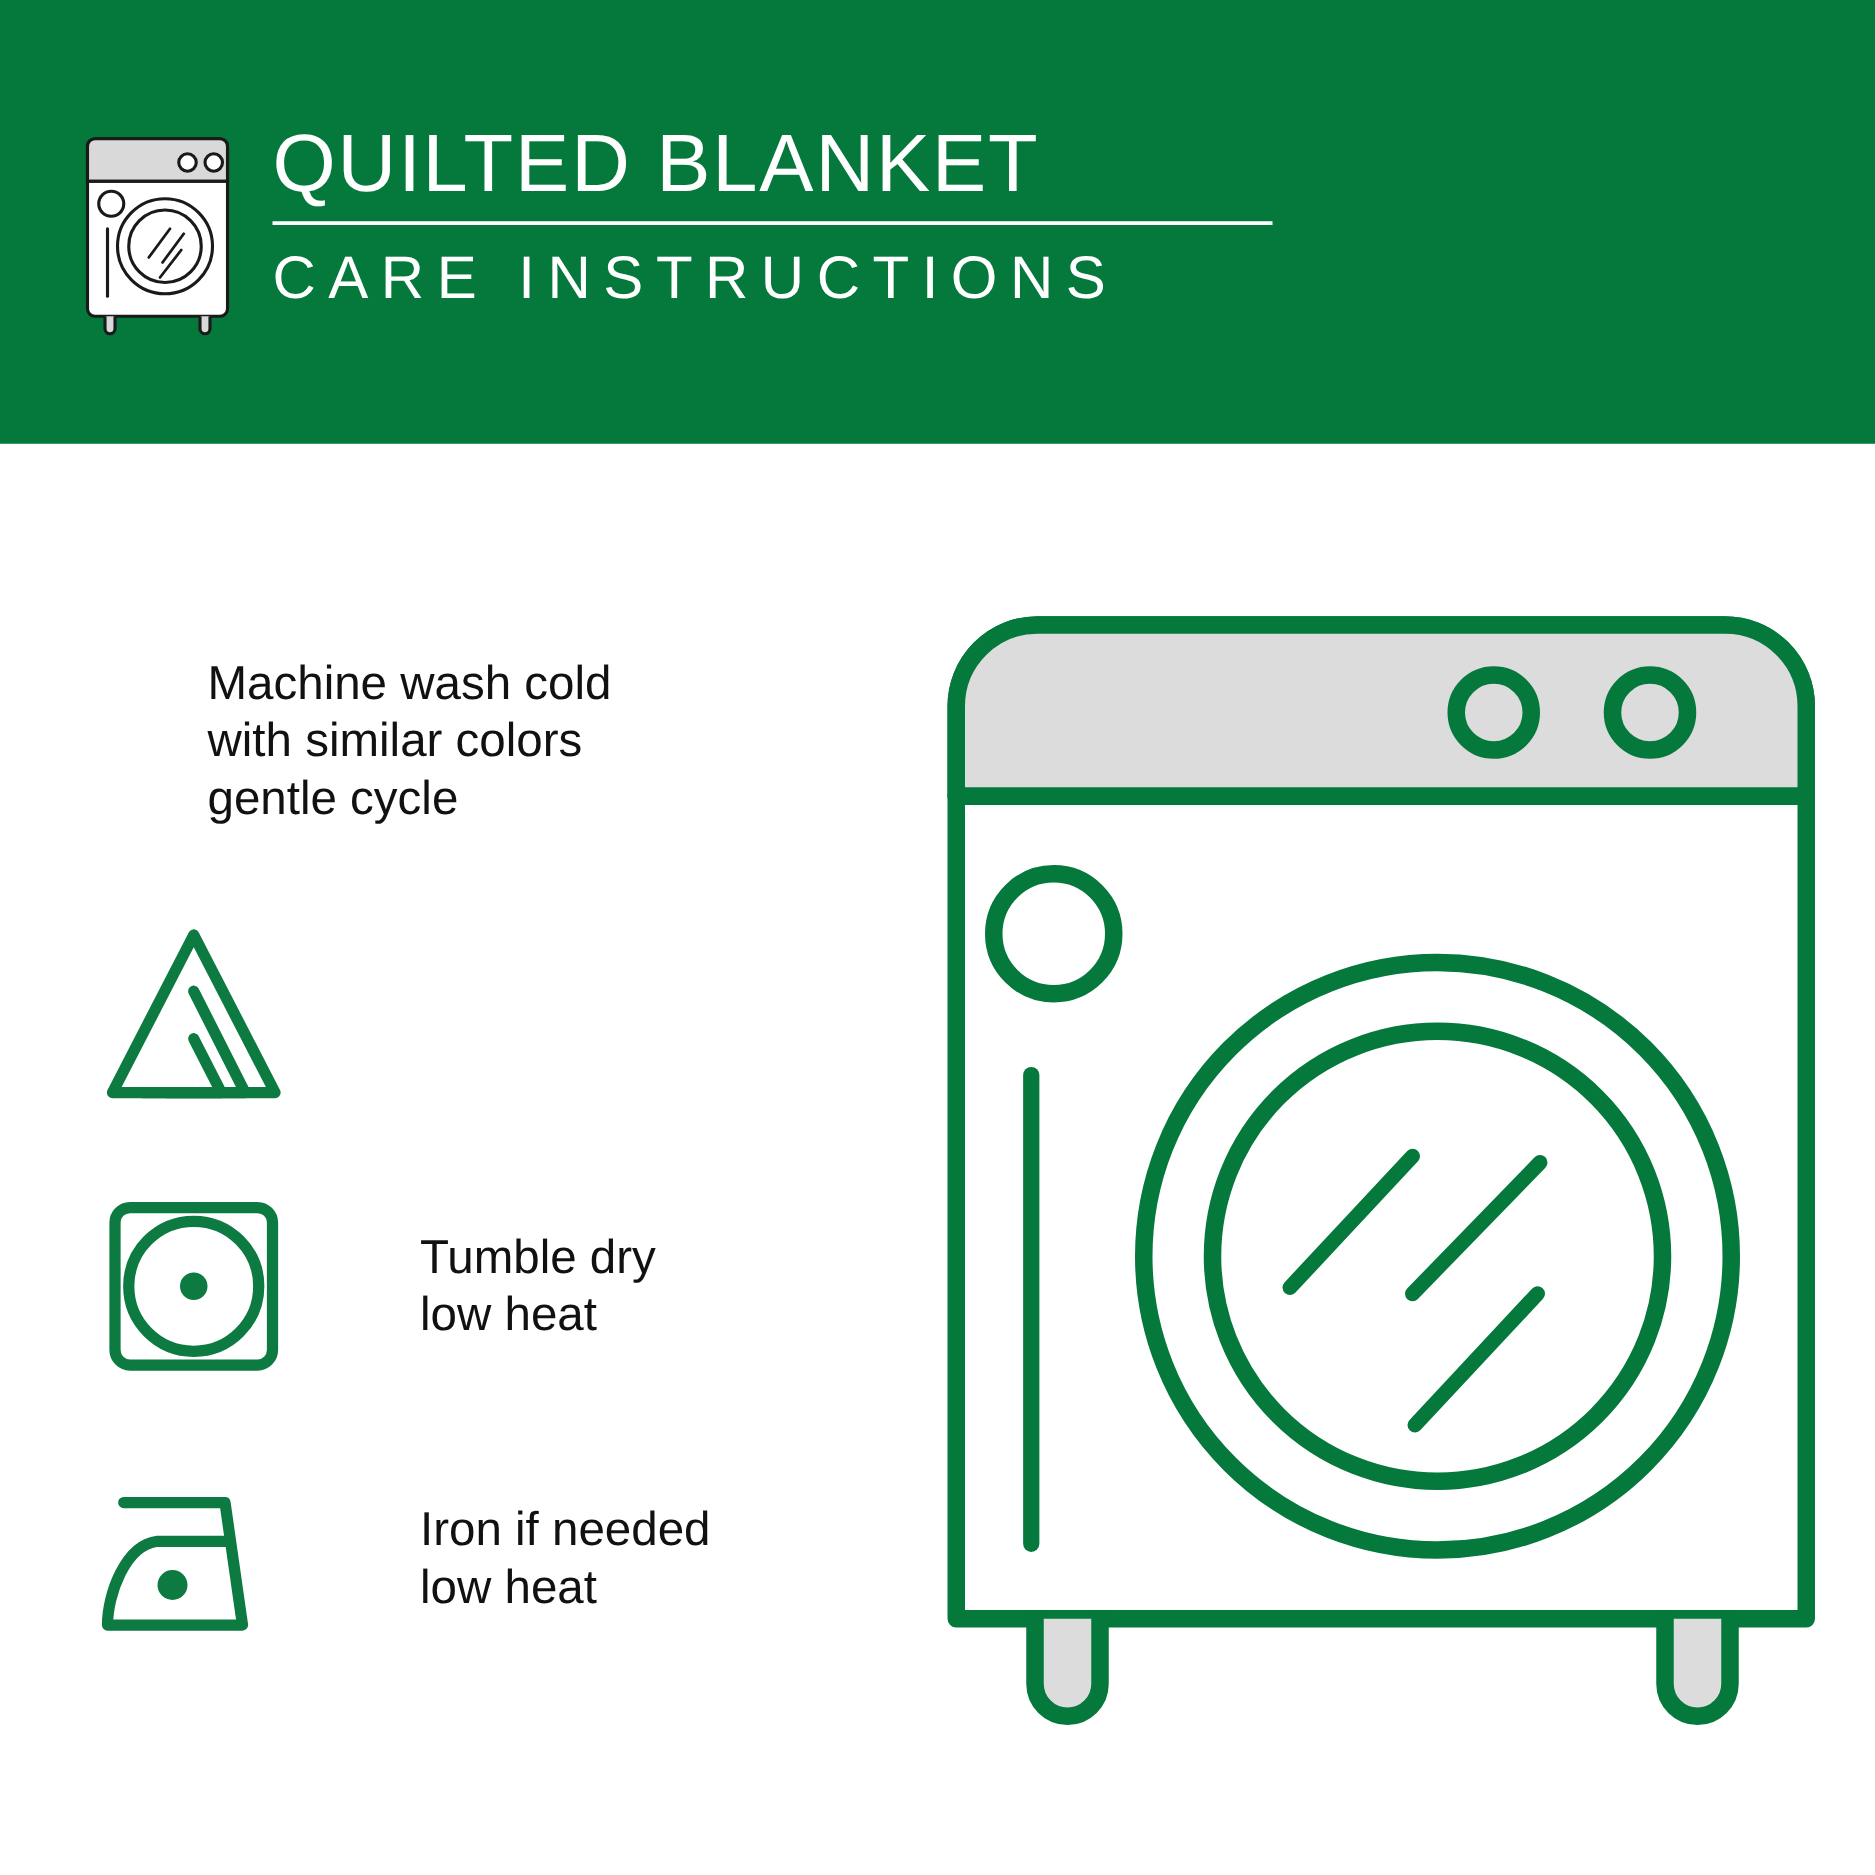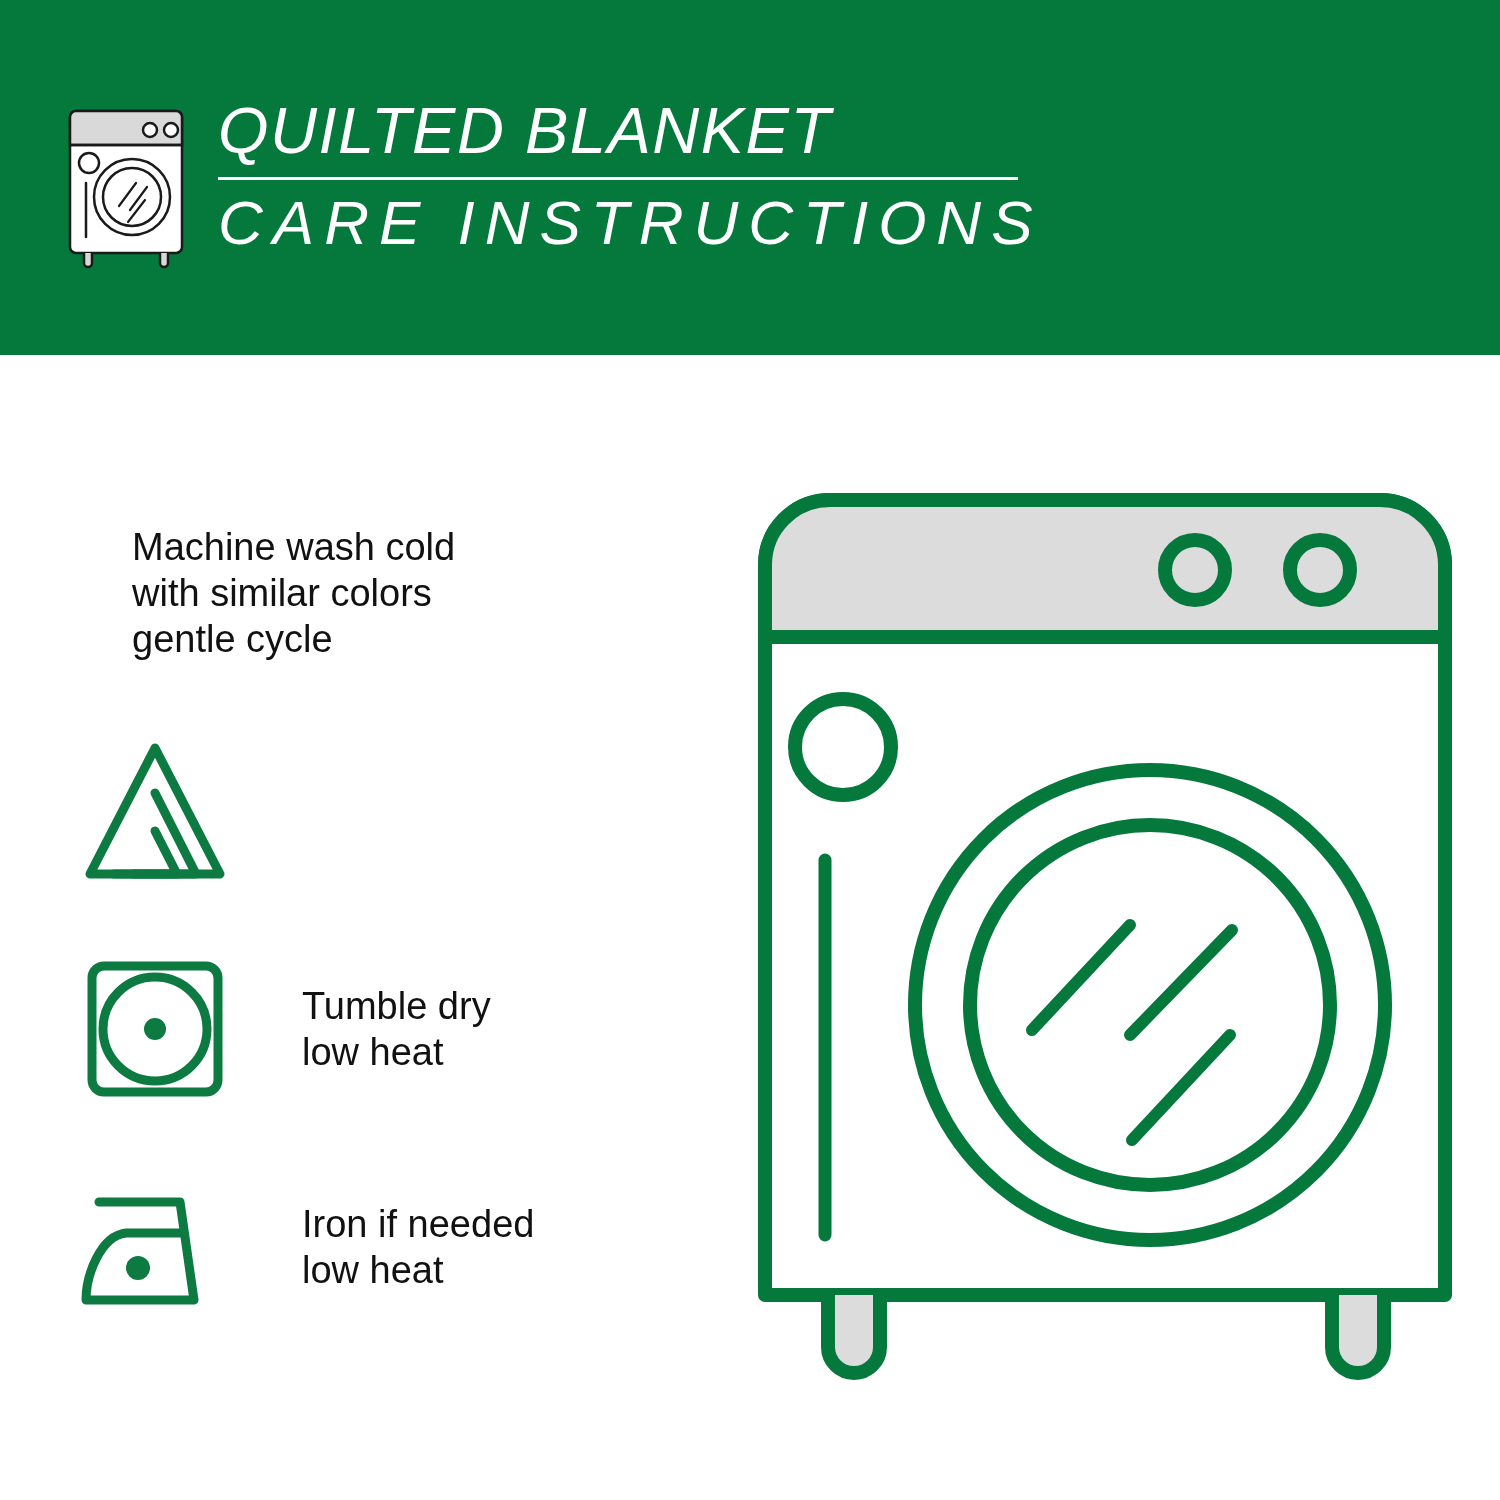--- a/index.html
+++ b/index.html
@@ -17,21 +17,20 @@
 
   
   .header {
     position: absolute;
     left: 0;
     top: 0;
     width: 1500px;
     height: 355px;
     background: #05783c;
     box-sizing: border-box;
-    font-style: italic;
   }
   .header-inner {
     position: absolute;
     left: 62px;
     top: 95px;
     display: flex;
     align-items: flex-start;
   }
   .header-machine-icon {
     width: 128px;
@@ -54,21 +53,21 @@
     font-family: "Liberation Sans", sans-serif;
   }
   .title-rule {
     width: 800px;
     height: 3px;
     background: #ffffff;
     margin: 10px 0 8px 0;
   }
   .title-sub {
     color: #ffffff;
-    font-size: 62px;
+    font-size: 48px;
     line-height: 70px;
     letter-spacing: 10px;
     font-weight: 400;
     white-space: nowrap;
     font-family: "Liberation Sans", sans-serif;
   }
 
   
   .content {
     position: absolute;
@@ -95,21 +94,21 @@
   .care-symbol {
     width: 170px;
     height: 150px;
     flex: 0 0 auto;
     display: flex;
     align-items: center;
     justify-content: center;
   }
   .care-symbol svg { display: block; }
   .care-label {
-    margin-left: 62px;
+    margin-left: 96px;
     color: #111111;
     font-size: 38px;
     line-height: 46px;
     font-weight: 400;
     white-space: pre-line;
     font-family: "Liberation Sans", sans-serif;
   }
 
   
   .machine-illustration {

